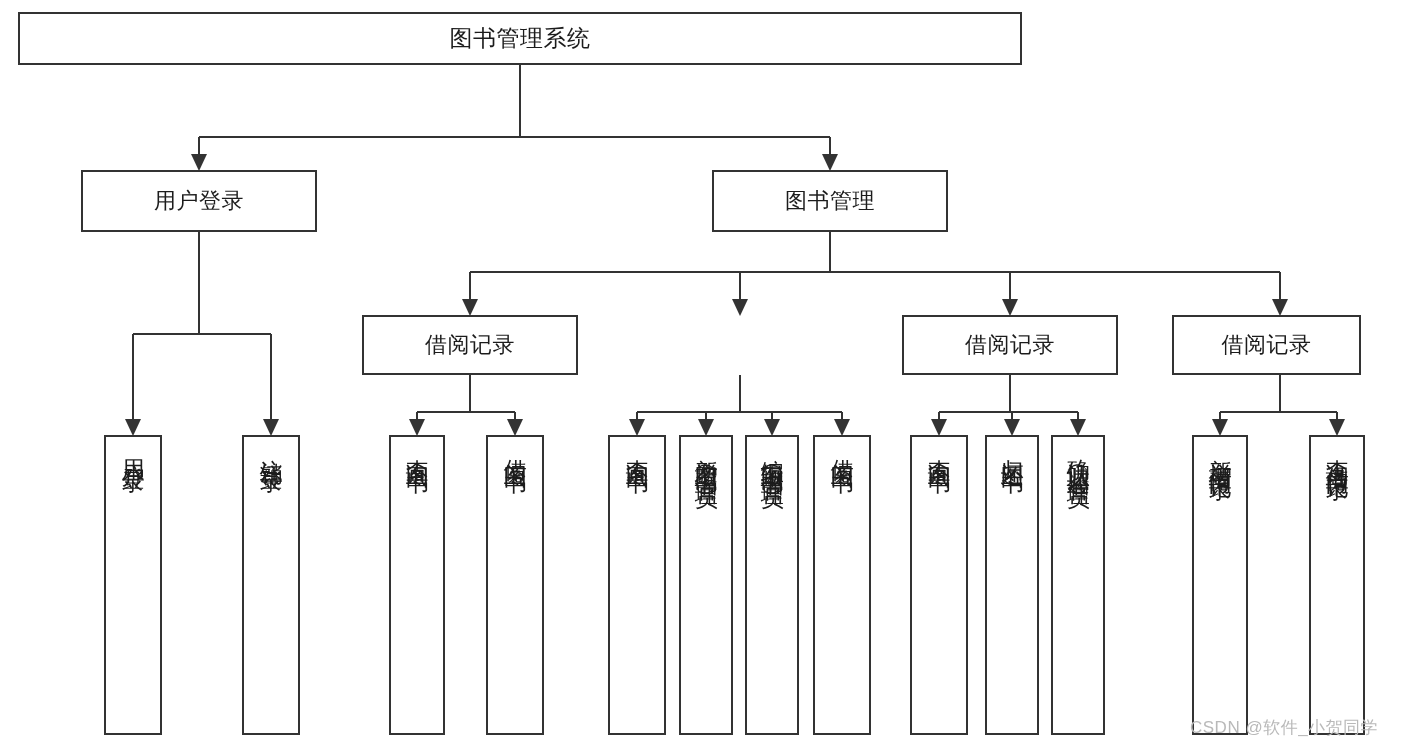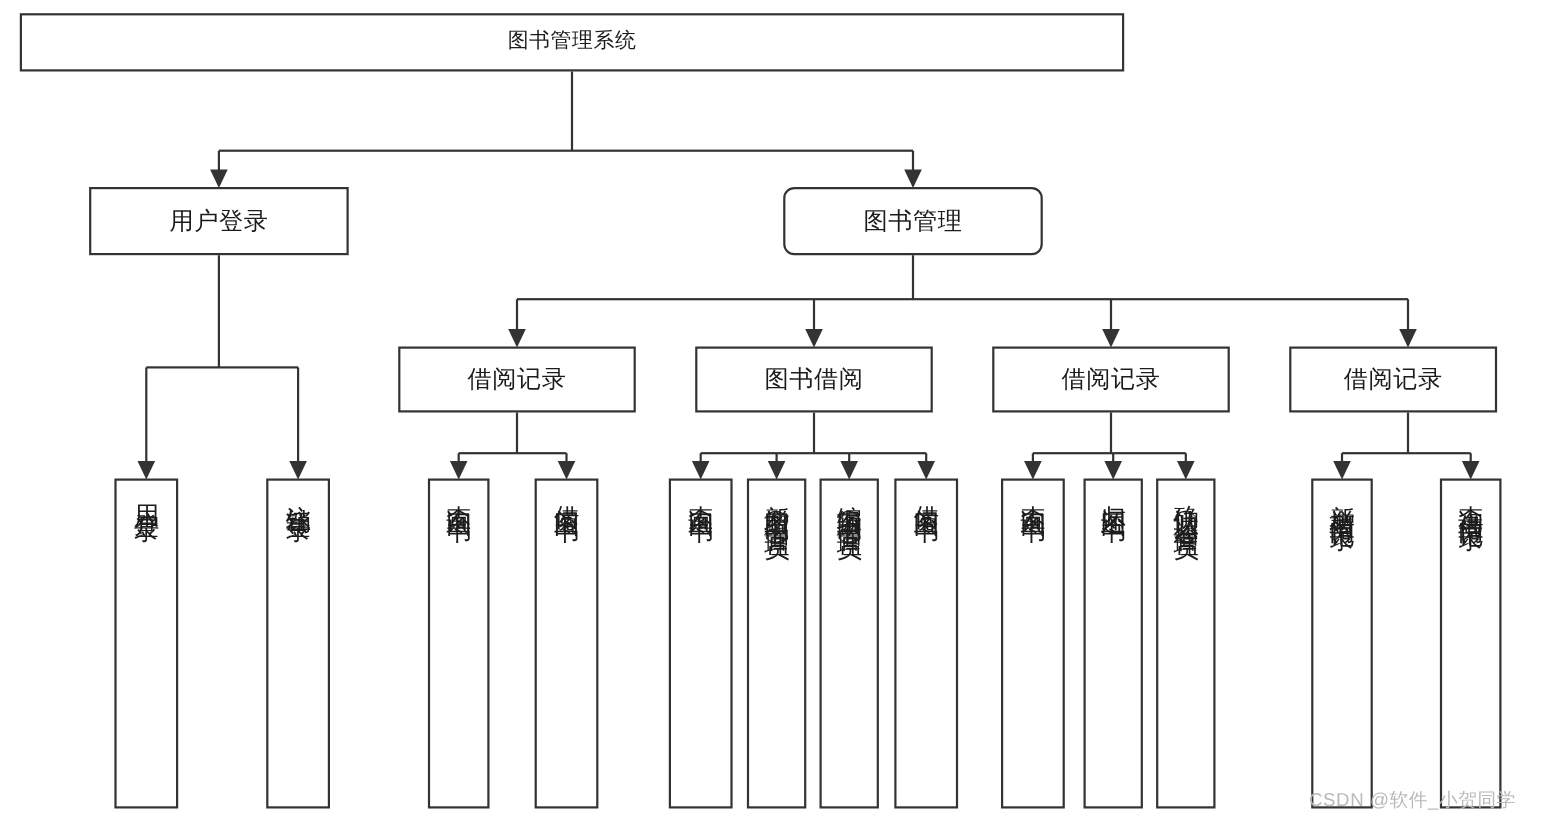--- a/index.html
+++ b/index.html
@@ -31,21 +31,21 @@
     display:block;
     line-height:1.18;
     letter-spacing:0.5px;
     color:#1c1c1c;
   }
   
   .node.h .label{
     font-size:22px;
     white-space:nowrap;
   }
-  .node.root .label{font-size:19px;}
+  .node.root .label{font-size:23px;}
   
   .node.v{
     align-items:flex-start;
     justify-content:center;
     padding-top:4px;
   }
   .node.v .label{
     writing-mode:vertical-rl;
     text-orientation:upright;
     font-size:23px;
@@ -83,29 +83,26 @@
 
 <div id="canvas">
 
   <div class="node h root" id="n-root" style="left: 18px; top: 12px; width: 1004px; height: 53px;">
     <span class="label">图书管理系统</span>
   </div>
 
   <div class="node h" id="n-user-login" style="left: 81px; top: 170px; width: 236px; height: 62px;">
     <span class="label">用户登录</span>
   </div>
-  <div class="node h" id="n-book-manage" style="left: 712px; top: 170px; width: 236px; height: 62px; border-radius: 10px;">
+  <div class="node h" id="n-book-manage" style="left: 712px; top: 170px; width: 236px; height: 62px;">
     <span class="label">图书管理</span>
   </div>
 
   <div class="node h" id="n-new-book" style="left: 362px; top: 315px; width: 216px; height: 60px;">
     <span class="label">借阅记录</span>
-  </div>
-  <div class="node h" id="n-book-borrow" style="left: 632px; top: 315px; width: 216px; height: 60px;">
-    <span class="label">图书借阅</span>
   </div>
   <div class="node h" id="n-current-borrow" style="left: 902px; top: 315px; width: 216px; height: 60px;">
     <span class="label">借阅记录</span>
   </div>
   <div class="node h" id="n-borrow-record" style="left: 1172px; top: 315px; width: 189px; height: 60px;">
     <span class="label">借阅记录</span>
   </div>
 
   <div class="node v" id="lf0" style="left: 104px; top: 435px; width: 58px; height: 300px;">
       <span class="label">用户登录</span>

